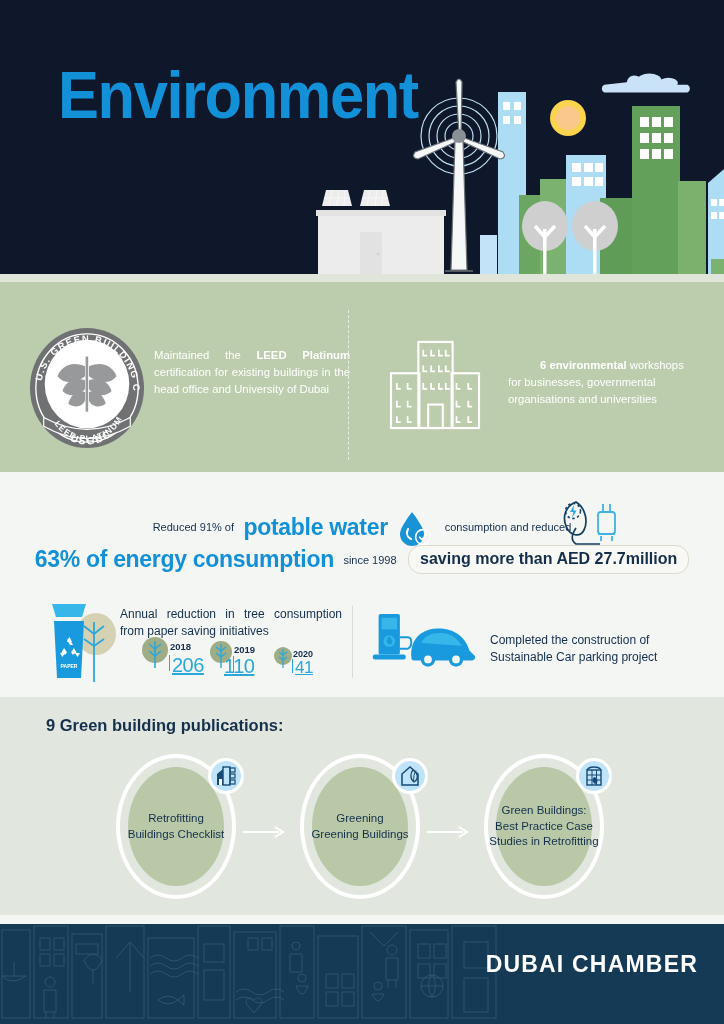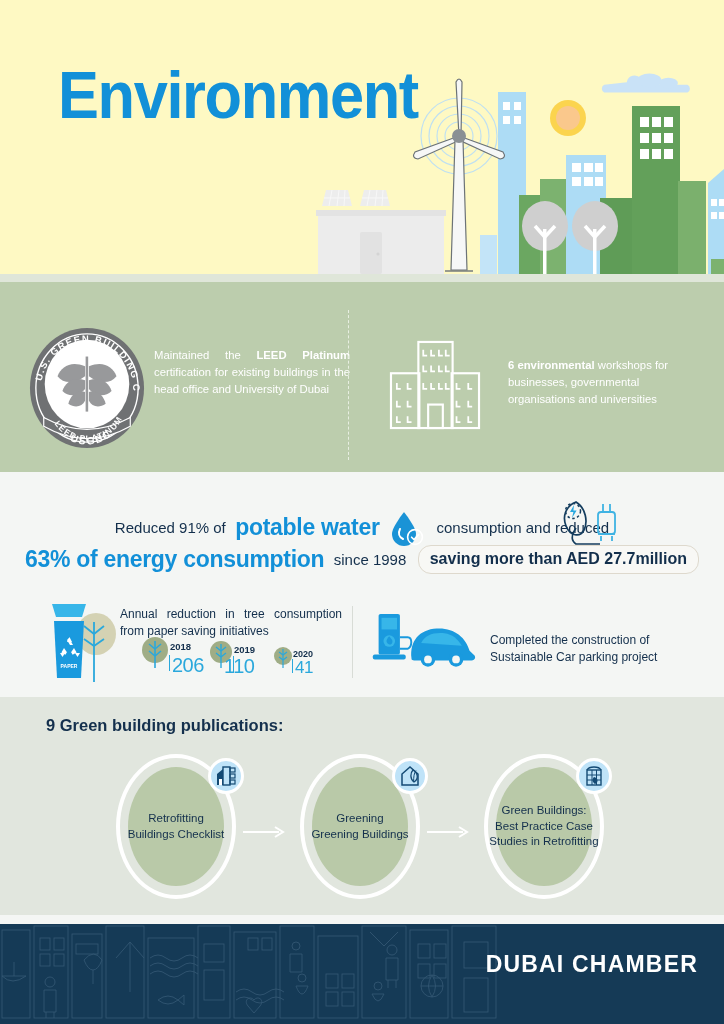--- a/index.html
+++ b/index.html
@@ -8,21 +8,21 @@
     font-family:"Liberation Sans", sans-serif;
     background:#f4f6f4;
     position:relative;
     overflow:hidden;
   }
   #page { position:relative; width:724px; height:1024px; overflow:hidden; }
 
   
   .hero {
     position:absolute; left:0; top:0; width:724px; height:282px;
-    background:#fef9c3; overflow:hidden;padding-left:38px;
+    background:#0f172a; overflow:hidden;padding-left:38px;
   }
   .hero-title {
     position:absolute; left:58px; top:62px;
     font-size:66px; font-weight:bold; letter-spacing:-1.5px;
     color:#1290d8; line-height:1;
     font-family:"Liberation Sans", sans-serif;
     transform:scaleX(0.93); transform-origin:left center;
   }
   .ground {
     position:absolute; left:0; bottom:0; width:724px; height:8px;
@@ -58,32 +58,32 @@
     position:absolute; left:154px; top:347px; width:196px;
     font-size:11.3px; line-height:17px; color:#ffffff;
     text-align:justify;
   }
   .leed-text b { font-weight:bold; }
   .bld-icon { position:absolute; left:385px; top:340px; width:100px; height:90px; }
   .ws-text {
     position:absolute; left:508px; top:357px; width:190px;
     font-size:11.3px; line-height:17px; color:#ffffff;
   }
-  .ws-text b{font-weight:bold;}
+  .ws-text b{font-weight:bold;margin-left:32px;}
 
   
   .band3 {
     position:absolute; left:0; top:472px; width:724px; height:225px;
     background:#f4f6f4;
   }
   .wline1 { position:absolute; left:0; top:510px; width:724px; text-align:center;
             white-space:nowrap; }
   .wline2 { position:absolute; left:0; top:545px; width:724px; text-align:center;
             white-space:nowrap; }
-  .sm { font-size:15px; color:#132f4c; vertical-align:middle; }
+  .sm { font-size:11px; color:#132f4c; vertical-align:middle; }
   .bg { font-size:23px; font-weight:bold; color:#1290d8; vertical-align:middle;
         letter-spacing:-0.3px; }
   .pill {
     display:inline-block; vertical-align:middle; margin-left:7px;
     border:1px solid #ded9cd; border-radius:13px;
     padding:4px 11px 5px; font-size:16px; color:#132f4c;
     background:#f8f8f5; font-weight:bold;
   }
   .droplet { display:inline-block; vertical-align:middle; width:40px; height:34px;
              position:relative; margin:0 4px; }
@@ -93,21 +93,21 @@
            border-left:1px solid #d8dcd6; }
   .bin { position:absolute; left:46px; top:600px; width:72px; height:84px; }
   .annual-text {
     position:absolute; left:120px; top:598px; width:222px;
     font-size:12px; line-height:17px; color:#132f4c; text-align:justify;margin-top:8px;
   }
   .yearwrap { position:absolute; left:140px; top:637px; width:200px; height:42px; }
   .yearitem { position:absolute; }
   .yearitem .yr { position:absolute; font-size:9.5px; font-weight:bold; color:#132f4c; }
   .yearitem .val { position:absolute; font-size:20px; color:#2aa8dc; line-height:1;
-                   font-weight:normal; letter-spacing:-0.5px;}
+                   font-weight:normal; letter-spacing:-0.5px;text-decoration:underline;}
   .yearitem .tick{position:absolute;border-left:1.5px solid #2aa8dc;height:16px;}
   .carwrap { position:absolute; left:372px; top:612px; width:110px; height:60px; }
   .cartext { position:absolute; left:490px; top:632px; width:200px;
              font-size:12px; line-height:17px; color:#132f4c; }
 
   
   .band4 {
     position:absolute; left:0; top:697px; width:724px; height:218px;
     background:#e1e6de;
   }

